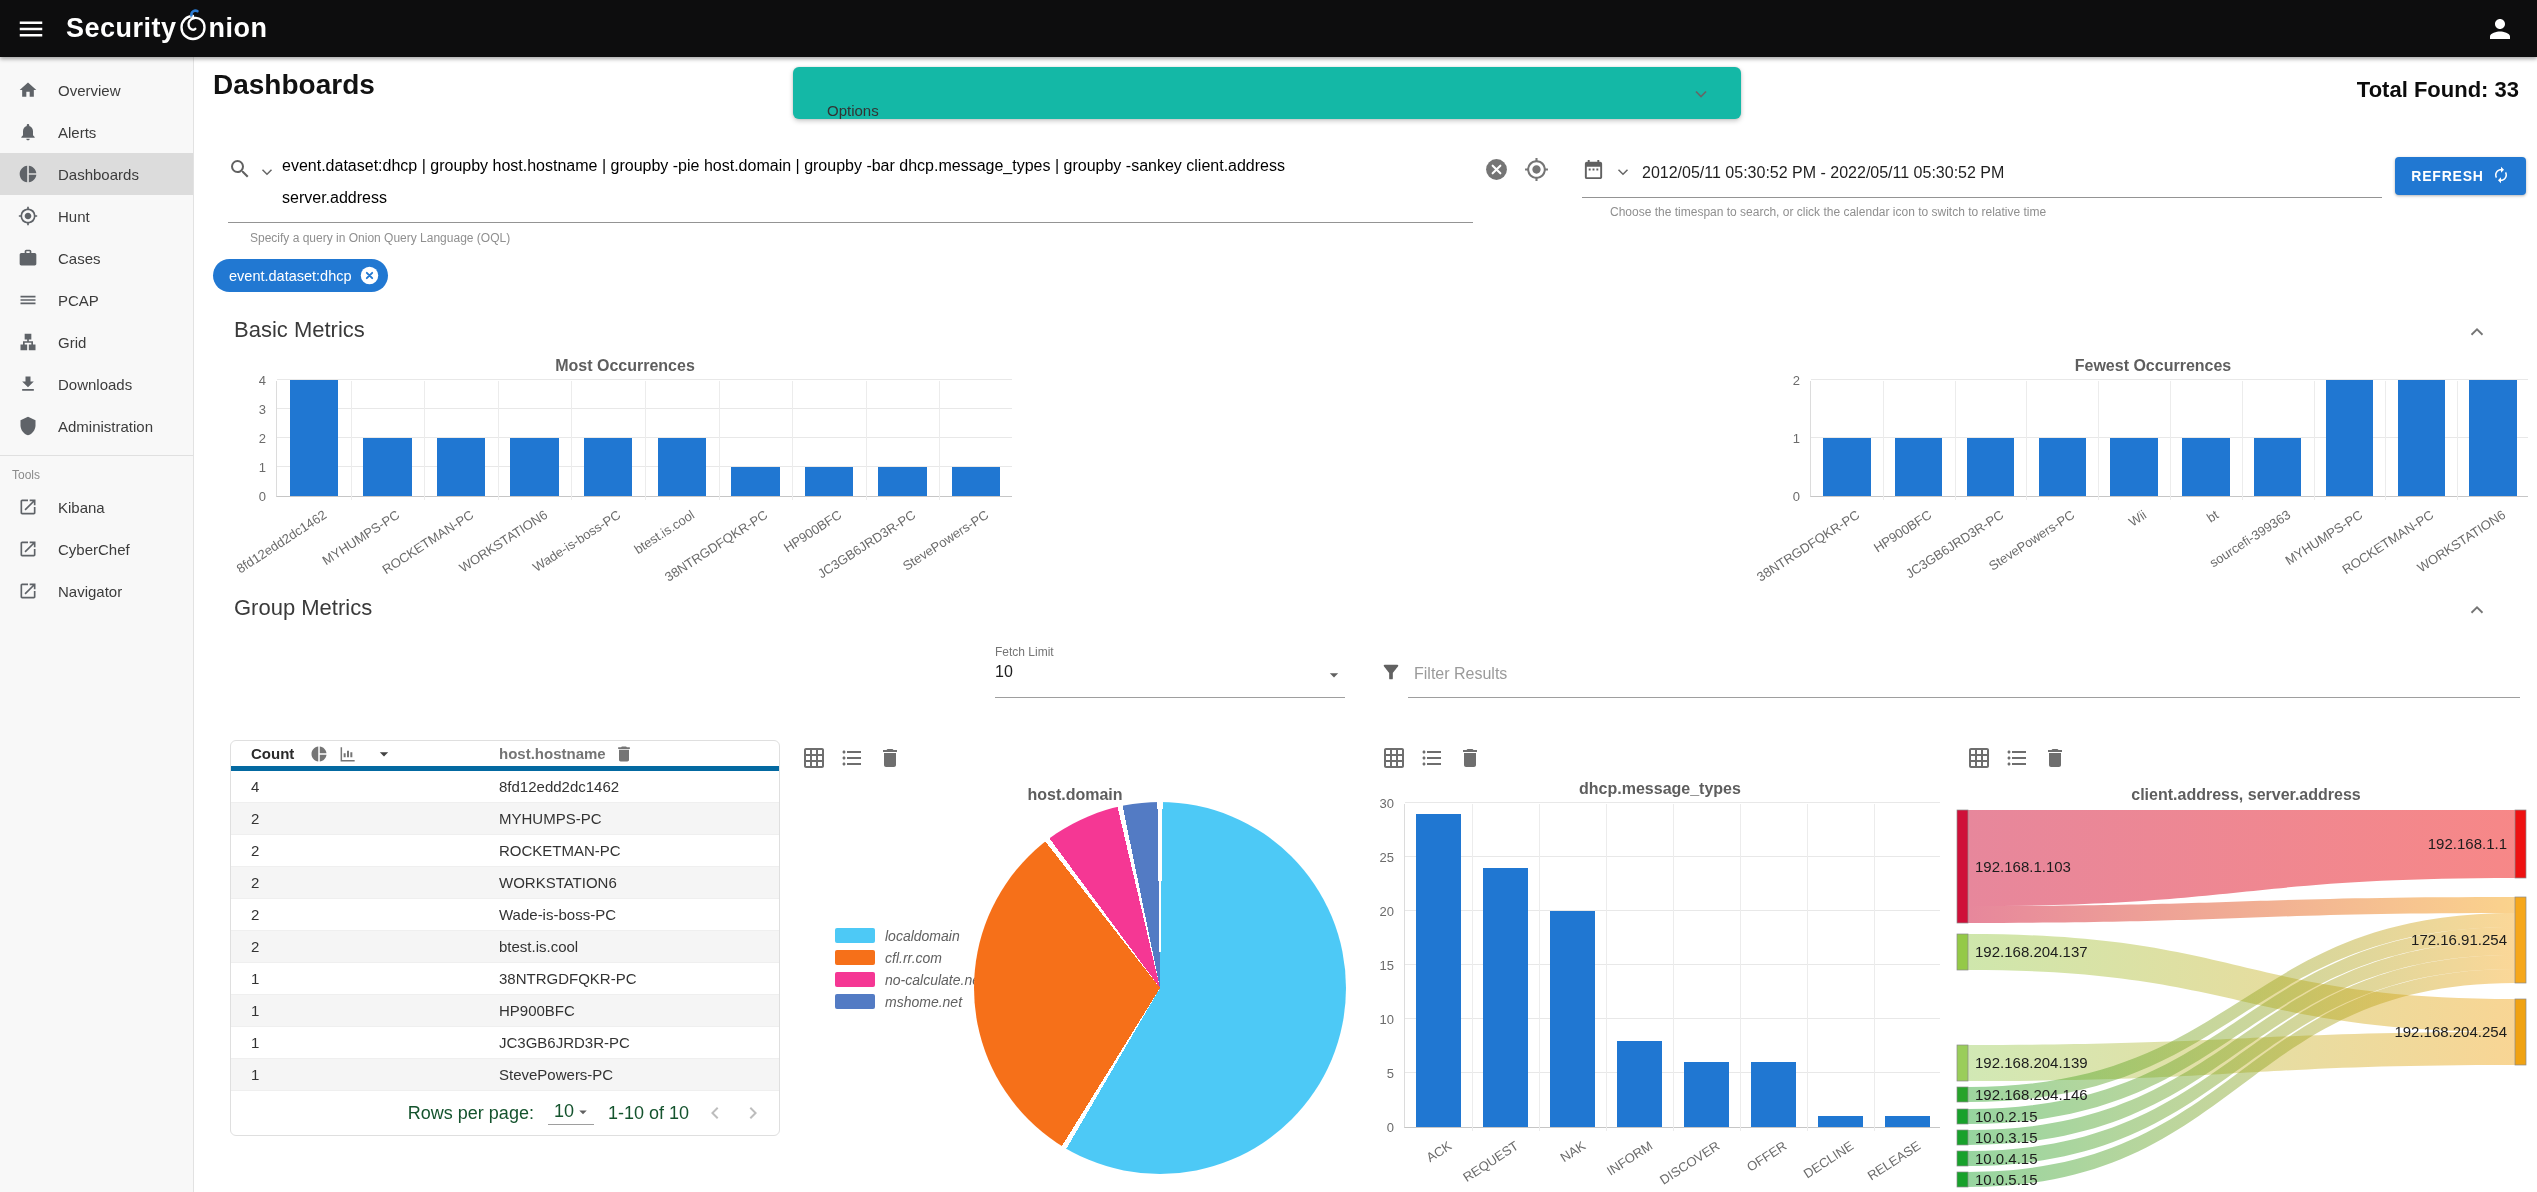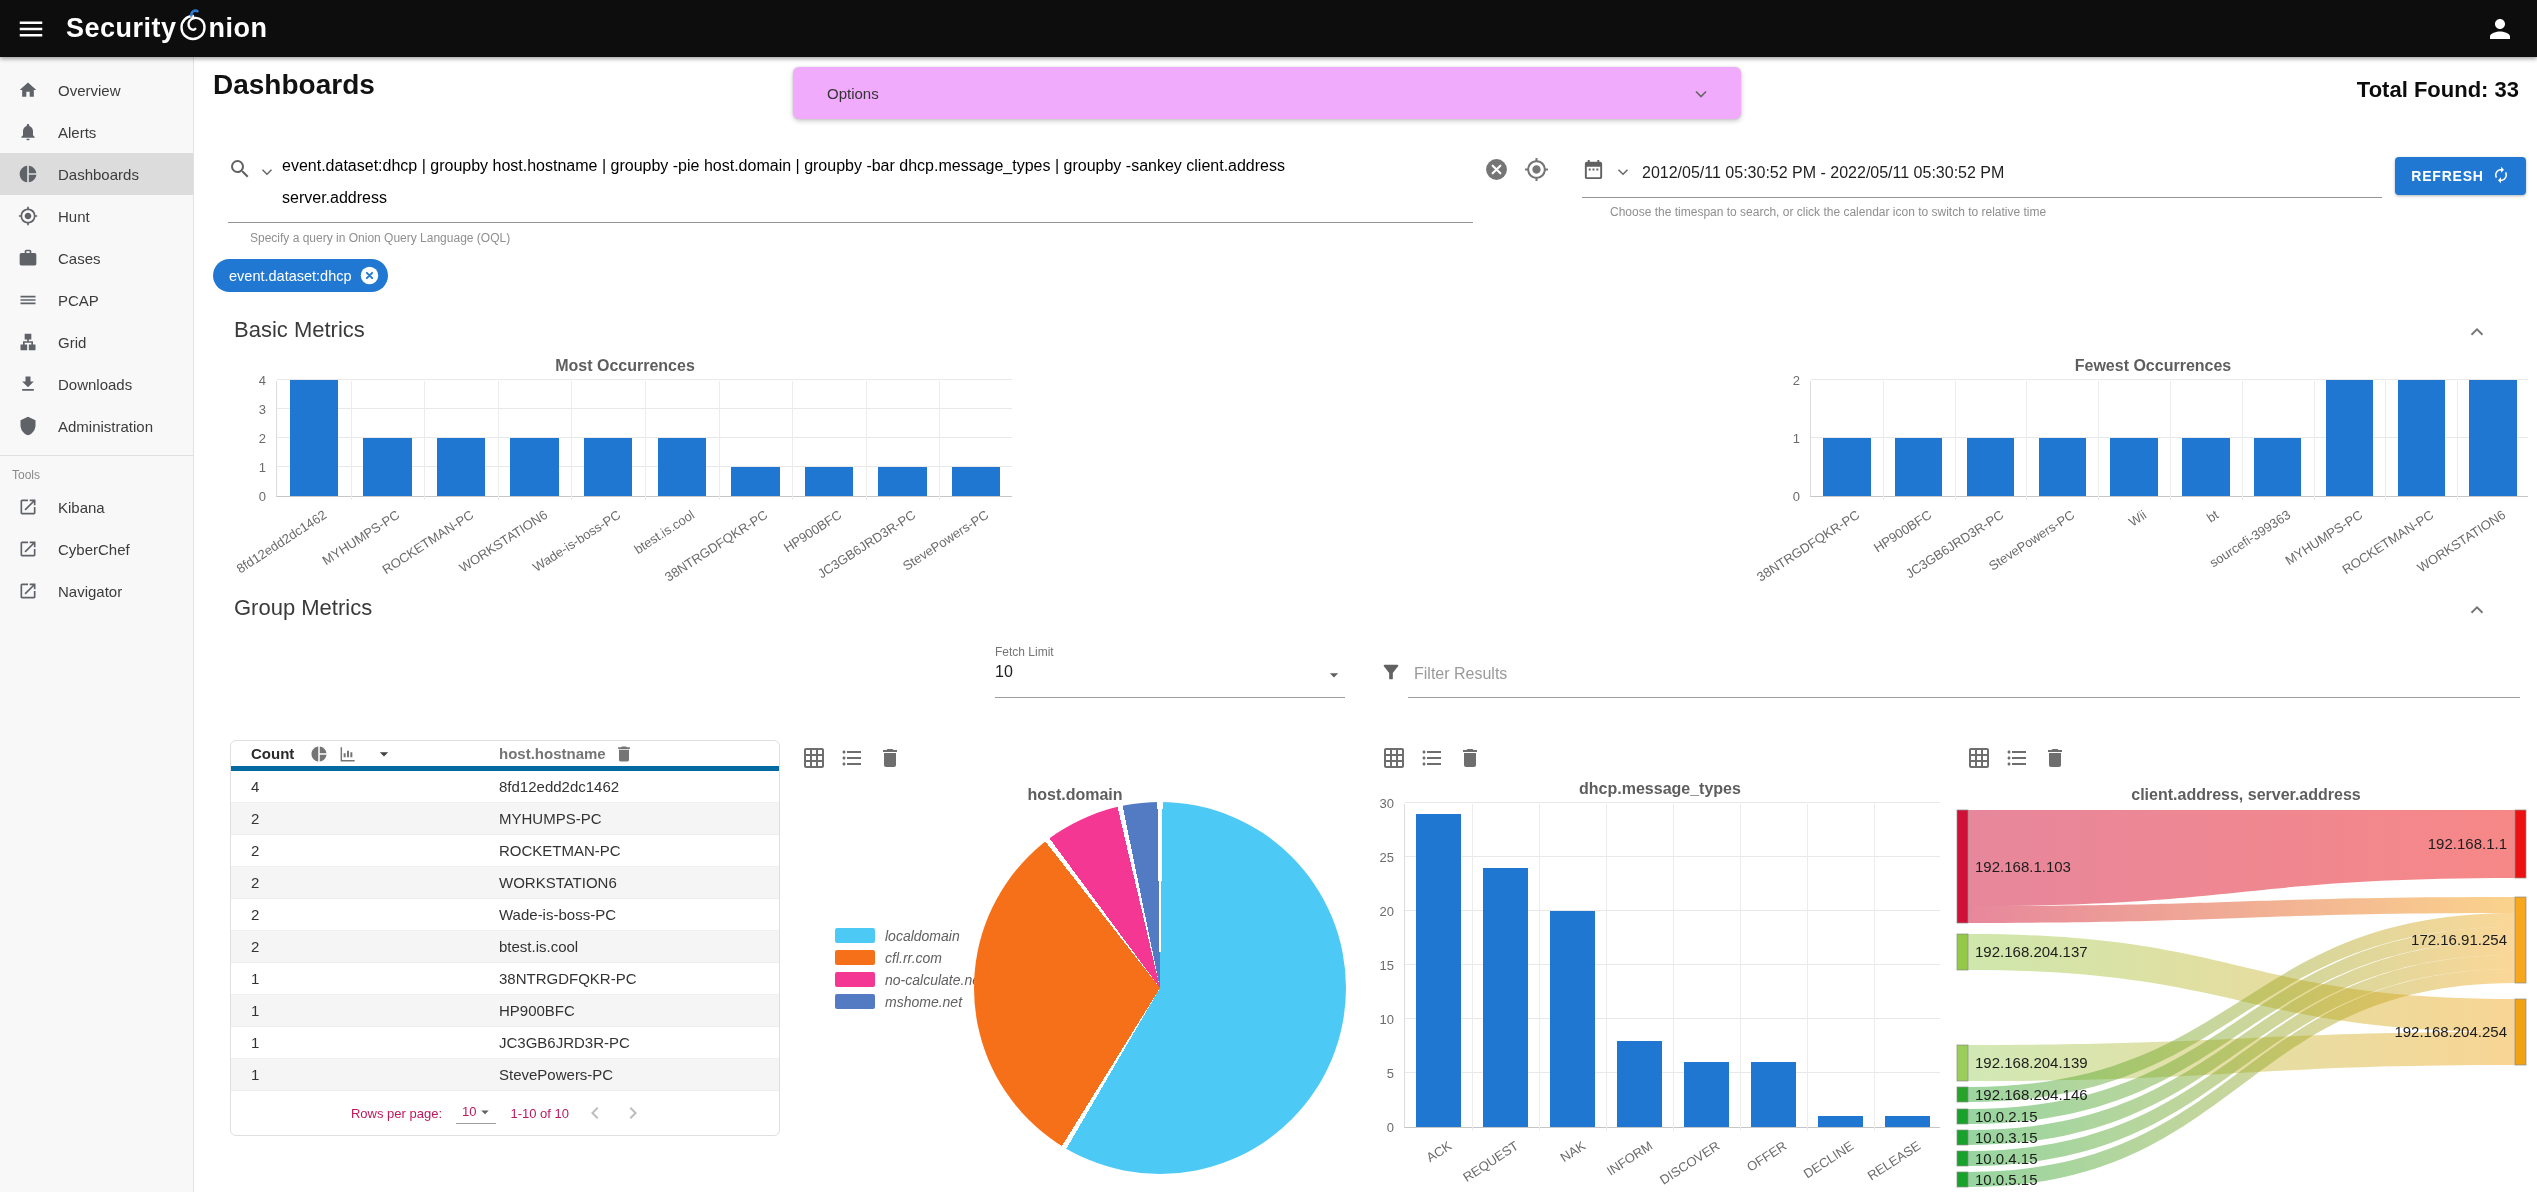--- a/index.html
+++ b/index.html
@@ -15,23 +15,23 @@
   .sidebar { width:194px; background:#f8f8f8; border-right:1px solid #e2e2e2; padding-top:12px; flex:none; }
   .nav-item { display:flex; align-items:center; height:42px; padding-left:18px; gap:20px;
               color:#3c3c3c; font-size:15px; cursor:pointer; }
   .nav-item.selected { background:#dcdcdc; }
   .nav-ic { width:20px; height:20px; display:flex; }
   .nav-divider { border-top:1px solid #e0e0e0; margin:8px 0 0 0; }
   .nav-caption { padding:12px 0 4px 12px; font-size:12px; color:#8a8a8a; }
   .main { position:relative; flex:1; background:#fff; }
   .abs { position:absolute; }
   .page-title { left:19px; top:12px; font-size:28px; font-weight:800; color:#121212; }
-  .options-card { left:599px; top:10px; width:948px; height:52px; background:#f0abfc; border-radius:6px;
+  .options-card { left:599px; top:10px; width:948px; height:52px; background:#14b8a6; border-radius:6px;
                   box-shadow:0 2px 5px rgba(0,0,0,.22), 0 0 2px rgba(0,0,0,.12);
-                  display:flex; align-items:center; cursor:pointer; }
+                  display:flex; align-items:flex-end; cursor:pointer; }
   .options-card .lbl { margin-left:34px; font-size:15px; color:#333; }
   .options-card .chev { position:absolute; right:30px; top:17px; }
   .total-found { right:18px; top:20px; font-size:22px; font-weight:800; color:#0c0c0c; }
   .q-line { left:88px; width:1190px; font-size:16px; color:#000000; white-space:nowrap; }
   .underline { height:1px; background:#949494; }
   .hint { font-size:12px; color:#8f8f8f; }
   .chip { left:19px; top:202px; height:33px; background:#2178d2; border-radius:17px; color:#fff;
           font-size:14.5px; display:flex; align-items:center; padding:0 9px 0 16px; gap:8px; cursor:pointer; }
   .section-title { font-size:22px; color:#3a3a3a; }
   .sec-chev { left:2272px; cursor:pointer; }
@@ -55,22 +55,22 @@
                  font-size:16px; font-weight:bold; color:#5e5e5e; }
   .card { border:1px solid #dfdfdf; border-radius:6px; background:#fff; }
   .t-head { display:flex; align-items:center; height:30px; border-bottom:5px solid #0369a1; }
   .t-head .count-h { margin-left:20px; font-size:15px; font-weight:bold; color:#2b2b2b; }
   .t-head .field-h { position:absolute; left:268px; font-size:15px; font-weight:bold; color:#757575; }
   .t-row { display:flex; align-items:center; height:32px; border-bottom:1px solid #efefef;
            font-size:15px; color:#333; cursor:pointer; }
   .t-row:nth-child(even) { background:#f5f5f5; }
   .t-row .c1 { margin-left:20px; width:230px; }
   .t-row .c2 { position:absolute; left:268px; }
-  .t-foot { display:flex; align-items:center; justify-content:center; height:44px;
-            font-size:13px; color:#be185d; padding-right:14px; gap:14px; }
+  .t-foot { display:flex; align-items:center; justify-content:flex-end; height:44px;
+            font-size:18px; color:#14532d; padding-right:14px; gap:14px; }
   .rpp-sel { display:flex; align-items:center; border-bottom:1px solid #9e9e9e; padding:0 2px 2px 6px; cursor:pointer; }
   .pg-chev { width:24px; height:24px; cursor:default; }
   .legend-row { display:flex; align-items:flex-start; gap:10px; height:22px;font-style:italic; }
   .legend-sw { width:40px; height:15px; border-radius:2px; flex:none; }
   .legend-lb { font-size:14px; color:#616161; white-space:nowrap; }
   .pie-circle { position:absolute; border-radius:50%; cursor:pointer; }
   svg.sankey text { font-size:15px; fill:#1c1c1c; }
 </style>
 </head>
 <body>

